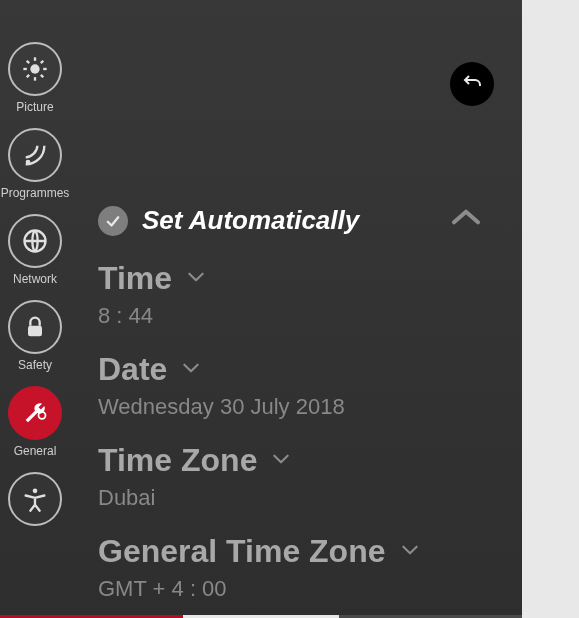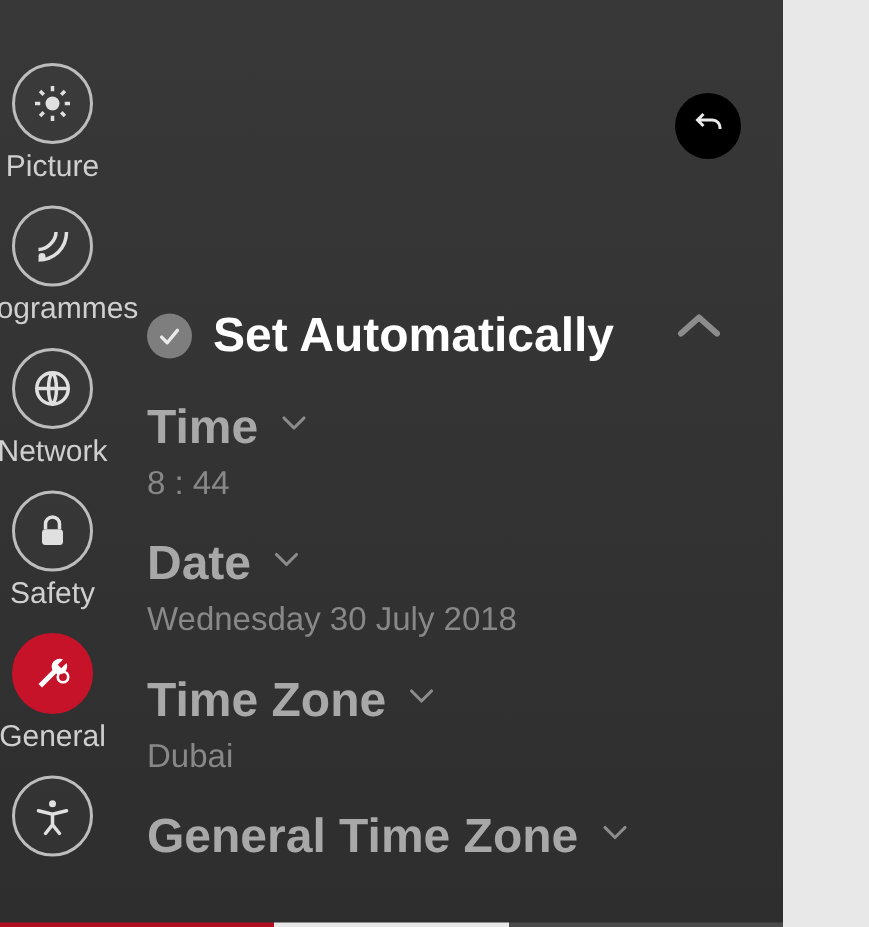--- a/index.html
+++ b/index.html
@@ -43,21 +43,21 @@
     background: rgba(255,255,255,0.02);
   }
   .side-circle.active {
     background: #c6132a;
     border-color: #c6132a;
   }
   .side-circle svg { width: 28px; height: 28px; fill: #e0e0e0; }
   .side-circle.active svg { fill: #ffffff; }
   .side-label {
     color: #cfcfcf;
-    font-size: 20px;
+    font-size: 12px;
     margin-top: 4px;
   }
 
   
   .header {
     position: absolute;
     left: 94px;
     top: 40px;
     right: 20px;
   }
@@ -106,22 +106,23 @@
     border-radius: 50%;
     background: #7e7e7e;
     display: flex;
     align-items: center;
     justify-content: center;
     margin-right: 14px;
   }
   .check-circle svg { width: 18px; height: 18px; stroke: #e9e9e9; fill: none; stroke-width: 3; stroke-linecap: round; stroke-linejoin: round;}
   .auto-label {
     color: #ffffff;
-    font-size: 32px;
+    font-size: 26px;
     font-weight: 700;
+    font-style: italic;
   }
 
   .chev-up {
     position: absolute;
     right: 40px;
     top: 205px;
     cursor: pointer;
   }
   .chev-up svg { width: 32px; height: 24px; stroke: #8c8c8c; fill: none; stroke-width: 3; stroke-linecap: round; stroke-linejoin: round;}
 
@@ -293,18 +294,19 @@
       <div class="setting-value">Dubai</div>
     </div>
 
     <div class="setting">
       <div class="setting-head">
         <div class="setting-title">General Time Zone</div>
         <span><svg viewBox="0 0 24 16">
               <polyline points="4,4 12,12 20,4"></polyline>
             </svg></span>
       </div>
+      <div class="setting-value">GMT + 4 : 00</div>
     </div>
 
   </div>
 
   <div class="bottom-bar"></div>
 </div>
 
 </body></html>

